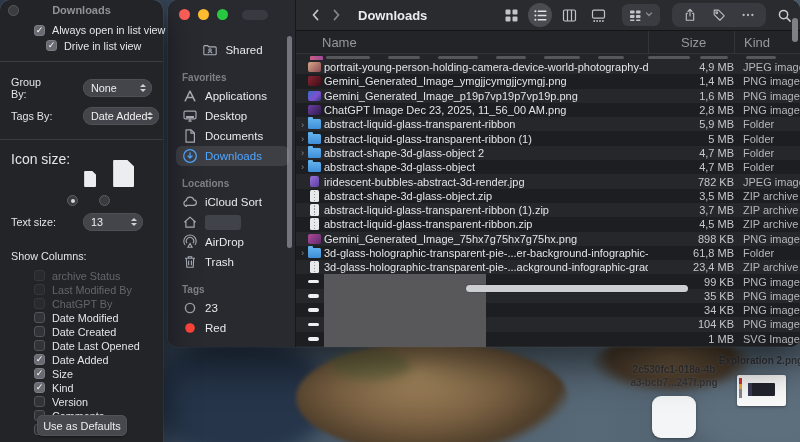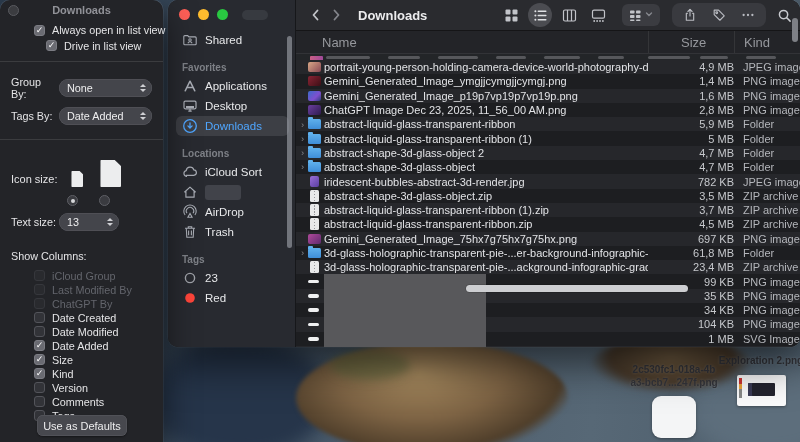--- a/index.html
+++ b/index.html
@@ -45,21 +45,21 @@
   .light.red{background:#ff5f57;} .light.yellow{background:#febc2e;} .light.green{background:#29c841;}
   .title-smudge{width:26px;height:10px;border-radius:5px;background:rgba(130,132,140,.18);margin-left:6px;}
   .side-list{padding:8px 6px 0 8px;}
   .side-item{display:flex;align-items:center;gap:7px;height:20px;padding:0 6px;border-radius:6px;
     font-size:11.5px;color:#e7e8ea;white-space:nowrap;}
   .side-item .sicon{width:16px;height:16px;flex:none;color:#a9adb5;display:flex;}
   .side-item .sicon svg{width:16px;height:16px;}
   .side-item.selected{background:rgba(255,255,255,.10);color:#4fa6ff;}
   .side-item.selected .sicon{color:#4fa6ff;}
   .side-header{font-size:10px;font-weight:700;color:#7e8187;margin:12px 6px 3px;}
-  .side-item.first{margin-top:2px;}
+  .side-item.first{margin-top:12px;justify-content:center;}
   .side-redact{width:36px;height:15px;border-radius:3px;background:#41434a;}
   .side-scrollbar{position:absolute;right:3px;top:36px;width:5px;height:212px;border-radius:3px;
     background:rgba(175,178,188,.55);}
   
   .main{flex:1;display:flex;flex-direction:column;position:relative;background:#1f2023;min-width:0;}
   .toolbar{height:30px;flex:none;display:flex;align-items:center;padding:0 8px 0 10px;background:#2a2b2f;
     border-bottom:1px solid rgba(0,0,0,.5);}
   .navbtn{width:20px;height:22px;display:flex;align-items:center;justify-content:center;color:#c3c5ca;}
   .navbtn.fwd{color:#84868c;}
   .navbtn svg{width:12px;height:12px;}
@@ -127,32 +127,32 @@
   .vo-sec{padding:2px 0;}
   .vo-row{display:flex;align-items:center;height:14.5px;padding-left:34px;position:relative;margin:1px 0;}
   .vo-row.cols-row{height:13px;}
   .cb{width:11px;height:11px;border-radius:3px;background:#323338;border:1px solid #53545a;
     box-sizing:border-box;display:inline-flex;align-items:center;justify-content:center;
     font-size:9px;font-weight:700;color:#fff;line-height:1;flex:none;}
   .cb.on{background:#6a6b72;border-color:#7b7c83;}
   .vo-row.dis .cb{opacity:.4;}
   .cb-lab{font-size:10.8px;margin-left:7px;white-space:nowrap;}
   .vo-row.dis .cb-lab{color:#63656c;}
-  .vo-sel-row{display:flex;align-items:center;padding:0 11px;margin:7px 0;}
+  .vo-sel-row{display:flex;align-items:center;padding:0 11px;margin:7px 0;gap:24px;}
   .vo-sel-label{width:48px;font-size:10.8px;flex:none;}
   .dropdown{flex:1;height:18px;background:#44454b;border-radius:9px;display:flex;align-items:center;
     padding:0 4px 0 8px;font-size:10.8px;color:#eeeeef;box-shadow:inset 0 0 0 .5px #5a5b61;justify-content:flex-end;}
   .dropdown.narrow{flex:none;width:48px;}
   .dd-val{flex:1;white-space:nowrap;}
   .updown{display:flex;flex-direction:column;gap:1.5px;align-items:center;padding-right:2px;}
   .updown i{display:block;width:0;height:0;border-left:3px solid transparent;border-right:3px solid transparent;}
   .updown .up{border-bottom:3.5px solid #cfd0d4;}
   .updown .dn{border-top:3.5px solid #cfd0d4;}
   .icon-size-row{display:flex;align-items:flex-end;padding-left:11px;margin-top:10px;height:30px;}
-  .iso-label{font-size:11px;margin-bottom:2px;}
+  .iso-label{font-size:14px;margin-bottom:20px;}
   .doc{background:#ecedee;position:relative;border-radius:1px;
     clip-path:polygon(0 0,68% 0,100% 24%,100% 100%,0 100%);}
   .doc.small{width:12px;height:16px;margin-left:14px;}
   .doc.big{width:21px;height:27px;margin-left:17px;}
   .radio-row{display:flex;align-items:center;margin-top:8px;}
   .radio{width:11px;height:11px;border-radius:50%;background:#3a3b40;border:1px solid #5e5f65;
     box-sizing:border-box;flex:none;}
   .radio.r1{margin-left:67px;} .radio.r2{margin-left:21px;}
   .radio.sel{display:flex;align-items:center;justify-content:center;}
   .radio.sel::after{content:"";width:4px;height:4px;border-radius:50%;background:#d6d7da;}
@@ -219,20 +219,29 @@
         <div class="side-item">
           <span class="sicon">
             <svg viewBox="0 0 16 16" fill="none" stroke="currentColor" stroke-width="1.2">
               <rect x="2" y="3.2" width="12" height="7.6" rx="1.2"></rect>
               <path d="M6.3 13.2h3.4M8 10.8v2.4"></path>
               <path d="M4 9h8" stroke-width="2.2"></path>
             </svg>
           </span>
           <span>Desktop</span>
         </div>
+        <div class="side-item">
+          <span class="sicon">
+            <svg viewBox="0 0 16 16" fill="none" stroke="currentColor" stroke-width="1.2" stroke-linejoin="round">
+              <path d="M4 1.8h5.2L12.4 5v9.2H4z"></path>
+              <path d="M9 2v3.2h3.4"></path>
+            </svg>
+          </span>
+          <span>Documents</span>
+        </div>
         <div class="side-item selected">
           <span class="sicon">
             <svg viewBox="0 0 16 16" fill="none" stroke="currentColor" stroke-width="1.3" stroke-linecap="round" stroke-linejoin="round">
               <circle cx="8" cy="8" r="6.3"></circle>
               <path d="M8 4.8v5M5.9 7.9 8 10l2.1-2.1"></path>
             </svg>
           </span>
           <span>Downloads</span>
         </div>
         <div class="side-header">Locations</div>
@@ -516,21 +525,21 @@
           <div class="fname">abstract-liquid-glass-transparent-ribbon.zip</div>
           <div class="fsize">4,5 MB</div>
           <div class="fkind">ZIP archive</div>
         </div>
         <div class="frow odd">
           <div class="lead">
             <span class="chev"></span>
             <span class="fi thumb-magenta"></span>
           </div>
           <div class="fname">Gemini_Generated_Image_75hx7g75hx7g75hx.png</div>
-          <div class="fsize">697 KB</div>
+          <div class="fsize">898 KB</div>
           <div class="fkind">PNG image</div>
         </div>
         <div class="frow even">
           <div class="lead">
             <span class="chev">›</span>
             <span class="fi folder"></span>
           </div>
           <div class="fname">3d-glass-holographic-transparent-pie-...er-background-infographic-gradient-dia</div>
           <div class="fsize">61,8 MB</div>
           <div class="fkind">Folder</div>
@@ -675,37 +684,41 @@
             <i class="dn"></i>
           </span>
       </span>
     </div>
   </div>
 
   <div class="vo-head">Show Columns:</div>
   <div class="vo-sec" id="voColumns">
       <div class="vo-row cols-row dis">
         <span class="cb"></span>
-        <span class="cb-lab">iCloud Group</span>
+        <span class="cb-lab">archive Status</span>
       </div>
       <div class="vo-row cols-row dis">
         <span class="cb"></span>
         <span class="cb-lab">Last Modified By</span>
       </div>
       <div class="vo-row cols-row dis">
         <span class="cb"></span>
         <span class="cb-lab">ChatGPT By</span>
       </div>
       <div class="vo-row cols-row">
         <span class="cb"></span>
+        <span class="cb-lab">Date Modified</span>
+      </div>
+      <div class="vo-row cols-row">
+        <span class="cb"></span>
         <span class="cb-lab">Date Created</span>
       </div>
       <div class="vo-row cols-row">
         <span class="cb"></span>
-        <span class="cb-lab">Date Modified</span>
+        <span class="cb-lab">Date Last Opened</span>
       </div>
       <div class="vo-row cols-row">
         <span class="cb on">✓</span>
         <span class="cb-lab">Date Added</span>
       </div>
       <div class="vo-row cols-row">
         <span class="cb on">✓</span>
         <span class="cb-lab">Size</span>
       </div>
       <div class="vo-row cols-row">

